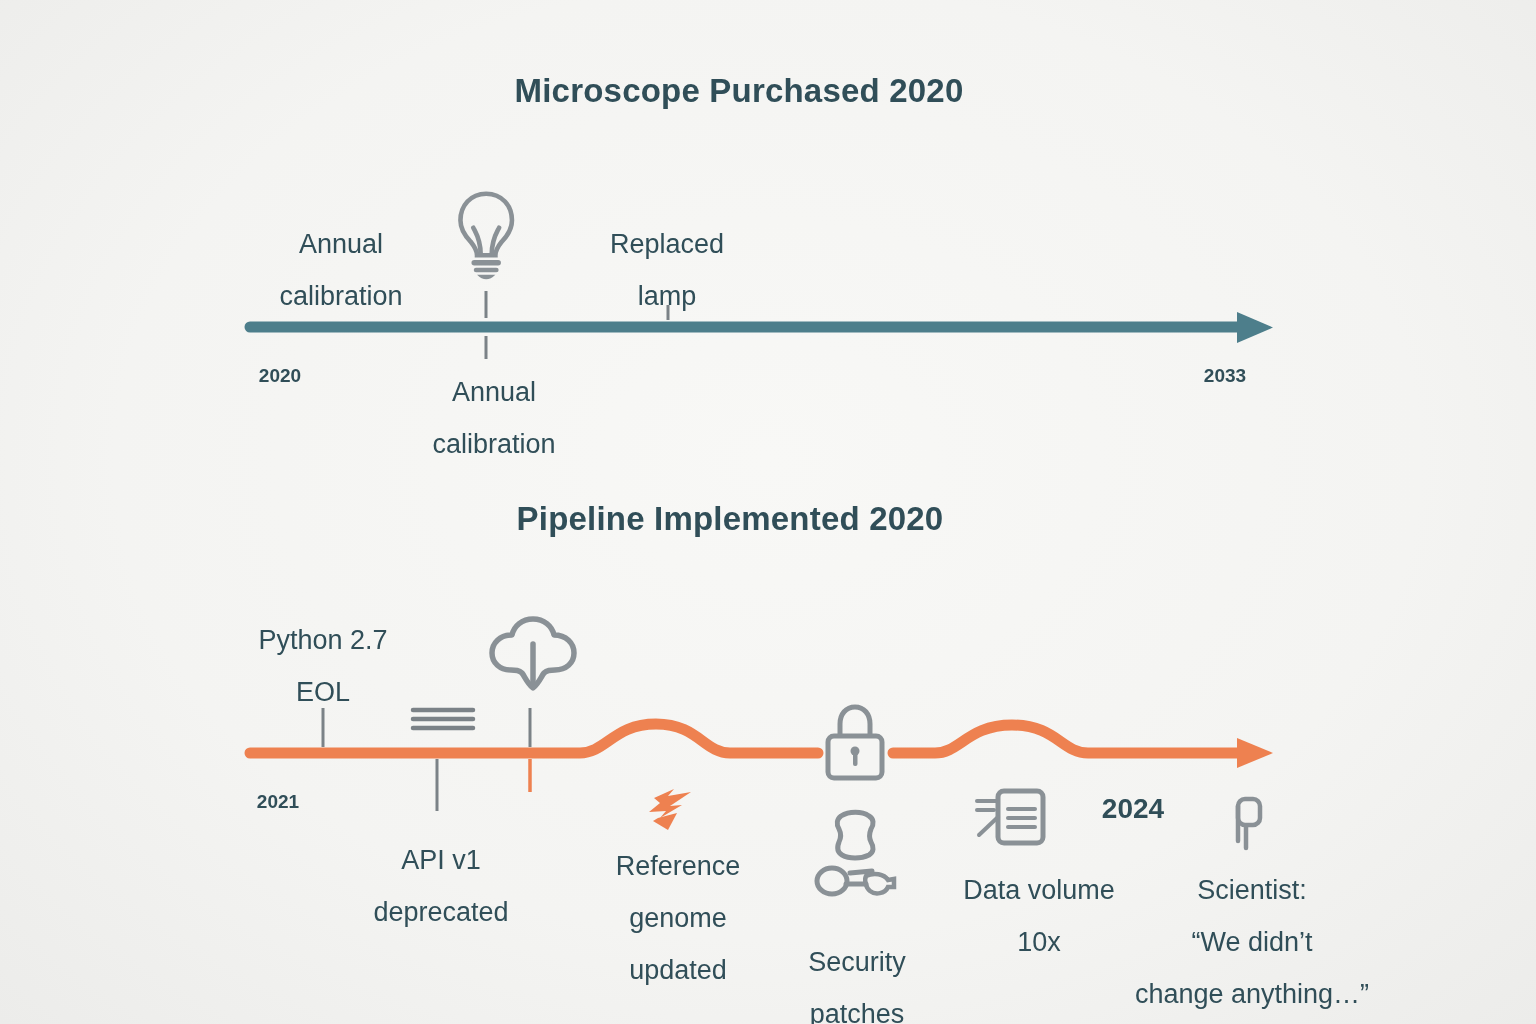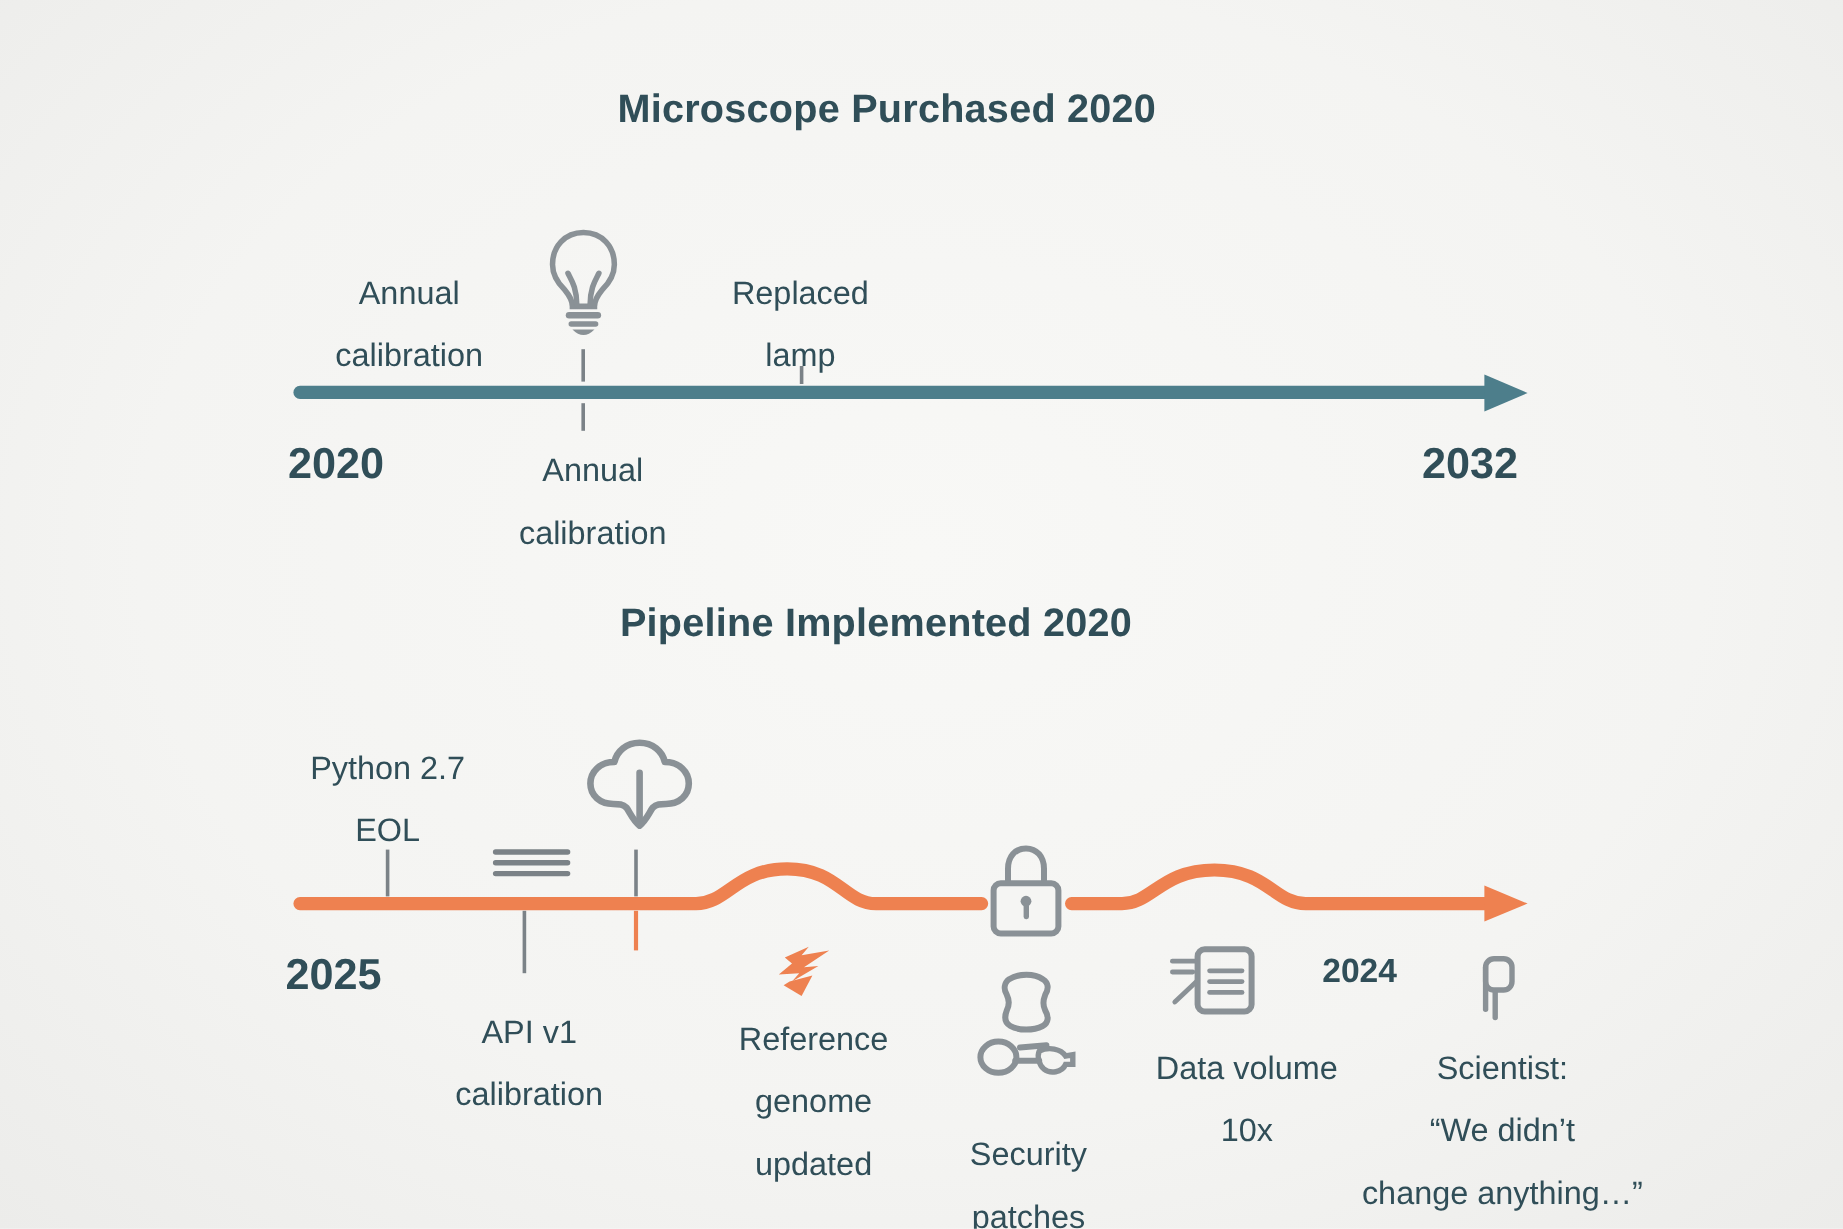--- a/index.html
+++ b/index.html
@@ -13,21 +13,21 @@
   .art{position:absolute;left:0;top:0;width:1536px;height:1024px;}
   .txt{
     position:absolute;
     transform:translateX(-50%);
     text-align:center;
     color:#304e58;
     white-space:pre-line;
   }
   .title{font-size:33px;font-weight:700;letter-spacing:.2px;}
   .lbl{font-size:27px;font-weight:400;line-height:52px;}
-  .year{font-size:36px;font-weight:600;}
+  .year{font-size:19px;font-weight:600;}
   .year-regular{font-size:28px;font-weight:700;}
 </style>
 </head>
 <body>
 
 <div class="canvas">
 
   <svg class="art" viewBox="0 0 1536 1024" aria-hidden="true">
 
     <g>
@@ -114,31 +114,31 @@
 calibration</div>
 
   <div class="txt lbl" style="left:667px;top:218px;">Replaced
 lamp</div>
 
   <div class="txt lbl" style="left:494px;top:366px;">Annual
 calibration</div>
 
   <div class="txt year" style="left:280px;top:365px;">2020</div>
 
-  <div class="txt year" style="left:1225px;top:365px;">2032</div>
+  <div class="txt year" style="left:1225px;top:365px;">2033</div>
 
   <div class="txt title" style="left:730px;top:500px;">Pipeline Implemented 2020</div>
 
   <div class="txt lbl" style="left:323px;top:614px;">Python 2.7
 EOL</div>
 
-  <div class="txt year" style="left:278px;top:791px;">2025</div>
+  <div class="txt year" style="left:278px;top:791px;">2021</div>
 
   <div class="txt lbl" style="left:441px;top:834px;">API v1
-calibration</div>
+deprecated</div>
 
   <div class="txt lbl" style="left:678px;top:840px;">Reference
 genome
 updated</div>
 
   <div class="txt lbl" style="left:857px;top:936px;">Security
 patches</div>
 
   <div class="txt lbl" style="left:1039px;top:864px;">Data volume
 10x</div>

